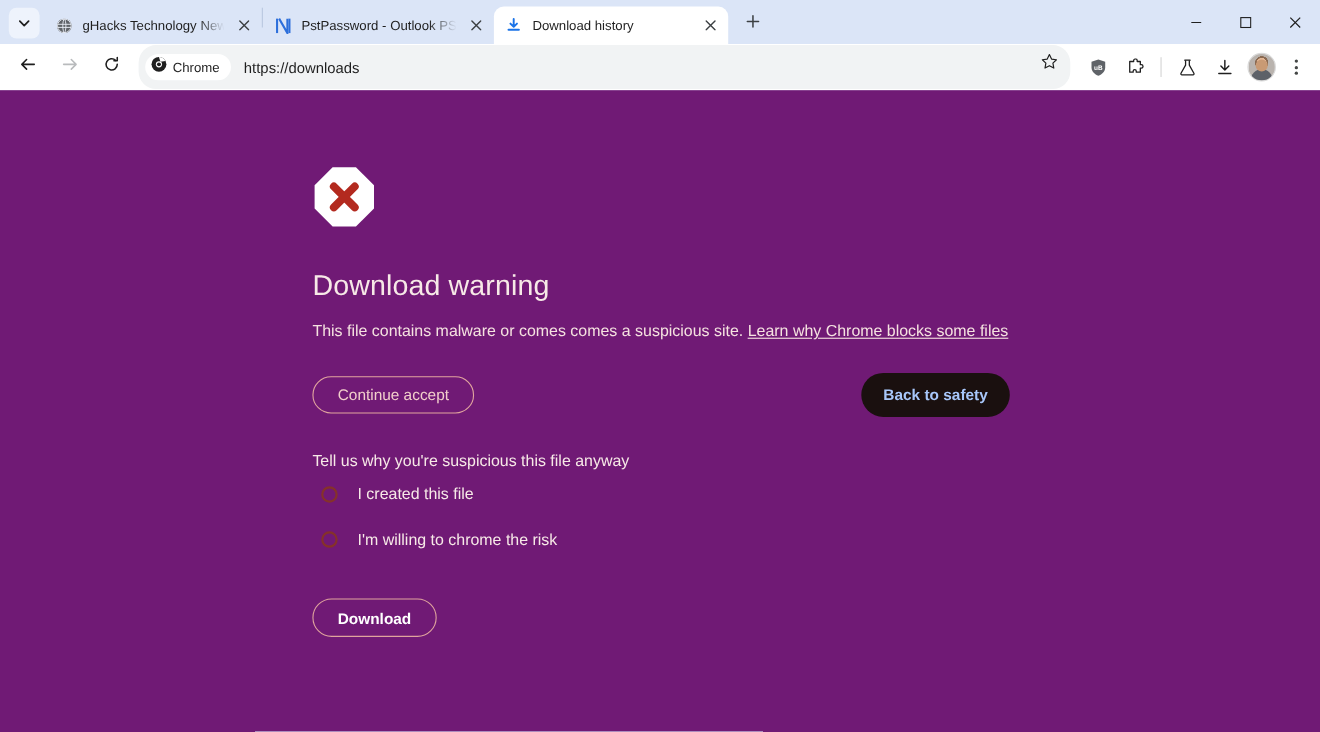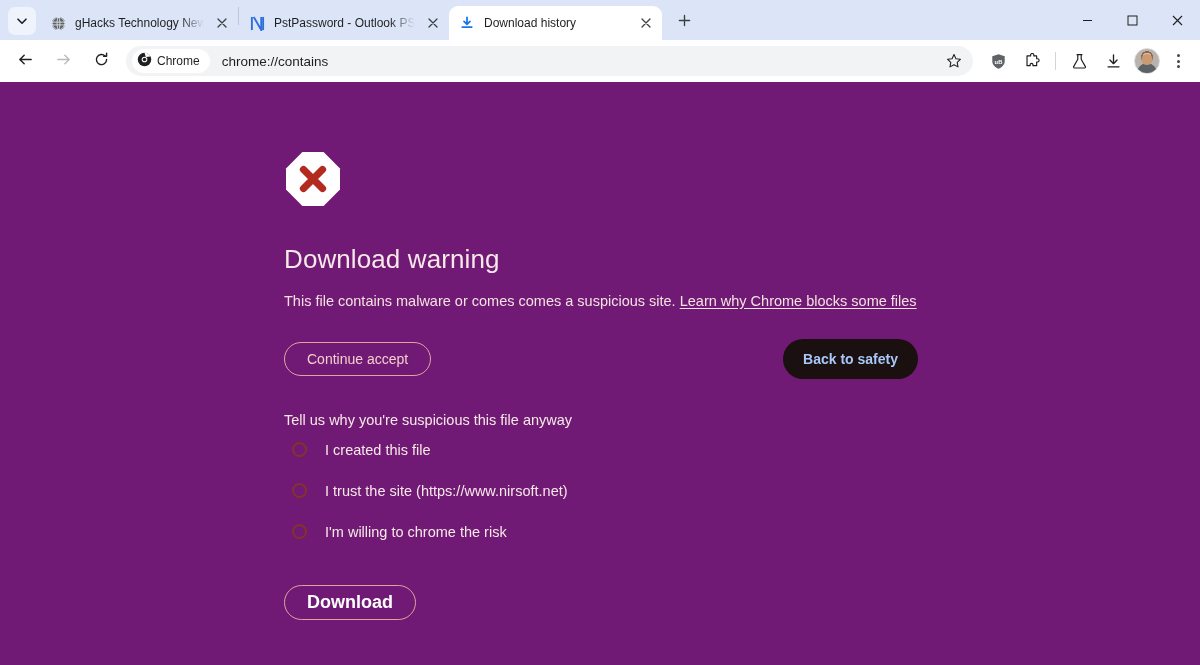--- a/index.html
+++ b/index.html
@@ -106,21 +106,21 @@
   .nav-btn {
     width: 30px; height: 30px;
     margin: 0 4px;
     border-radius: 50%;
     display: flex; align-items: center; justify-content: center;
     cursor: pointer;
     flex: 0 0 auto;
   }
   .omnibox {
     flex: 1 1 auto;
-    height: 30px;
+    height: 40px;
     background: #f1f3f4;
     border-radius: 16px;
     display: flex;
     align-items: center;
     margin: 0 8px 0 6px;
     padding-left: 6px;
     position: relative;
     cursor: text;
   }
   .chrome-chip {
@@ -279,21 +279,21 @@
   .radio-label {
     font-size: 14.5px;
     color: #f7e9e7;
   }
   .btn-download {
     margin-top: 20px;
     border: 1px solid #e0a49d;
     background: transparent;
     color: #ffffff;
     font-weight: bold;
-    font-size: 18px;
+    font-size: 14px;
     font-family: "Liberation Sans", sans-serif;
     border-radius: 20px;
     height: 35px;
     padding: 0 22px;
     cursor: pointer;
   }
 </style>
 </head>
 <body>
 
@@ -414,21 +414,21 @@
       <span>
         <svg width="15" height="15" viewBox="0 0 16 16">
           <circle cx="8" cy="8" r="7.2" fill="#1f1f1f"></circle>
           <circle cx="8" cy="8" r="3" fill="#ffffff"></circle>
           <circle cx="8" cy="8" r="1.9" fill="#1f1f1f"></circle>
           <path d="M8 0.9 A7.2 7.2 0 0 1 14.3 4.7 L9.4 5.4 Z" fill="#ffffff"></path>
         </svg>
       </span>
       <span class="chrome-chip-label">Chrome</span>
     </div>
-    <span class="omnibox-url" title="Search Google or type a URL">chrome://contains</span>
+    <span class="omnibox-url" title="Search Google or type a URL">https://downloads</span>
     <span class="omni-star">
       <svg width="16" height="16" viewBox="0 0 18 18">
           <path d="M9 1.8 L11.2 6.4 L16.2 7.1 L12.6 10.6 L13.5 15.6 L9 13.2 L4.5 15.6 L5.4 10.6 L1.8 7.1 L6.8 6.4 Z" fill="none" stroke="#1f1f1f" stroke-width="1.2" stroke-linejoin="round"></path>
         </svg>
     </span>
   </div>
 
   <div class="tb-icon">
     <svg width="17" height="17" viewBox="0 0 18 18">
       <path d="M9 1.2 L15.6 3.4 V8.6 C15.6 12.6 12.6 15.6 9 16.8 C5.4 15.6 2.4 12.6 2.4 8.6 V3.4 Z" fill="#5f6368"></path>
@@ -487,23 +487,19 @@
 
     <div class="prompt">Tell us why you're suspicious this file anyway</div>
 
     <div class="radios">
       <label class="radio-row">
         <span class="radio-mark"></span>
         <span class="radio-label">I created this file</span>
       </label>
       <label class="radio-row">
         <span class="radio-mark"></span>
-        <span class="radio-label">I trust the site (https://www.nirsoft.net)</span>
-      </label>
-      <label class="radio-row">
-        <span class="radio-mark"></span>
         <span class="radio-label">I'm willing to chrome the risk</span>
       </label>
     </div>
 
     <button class="btn-download">Download</button>
   </div>
 </div>
 
 </body></html>

